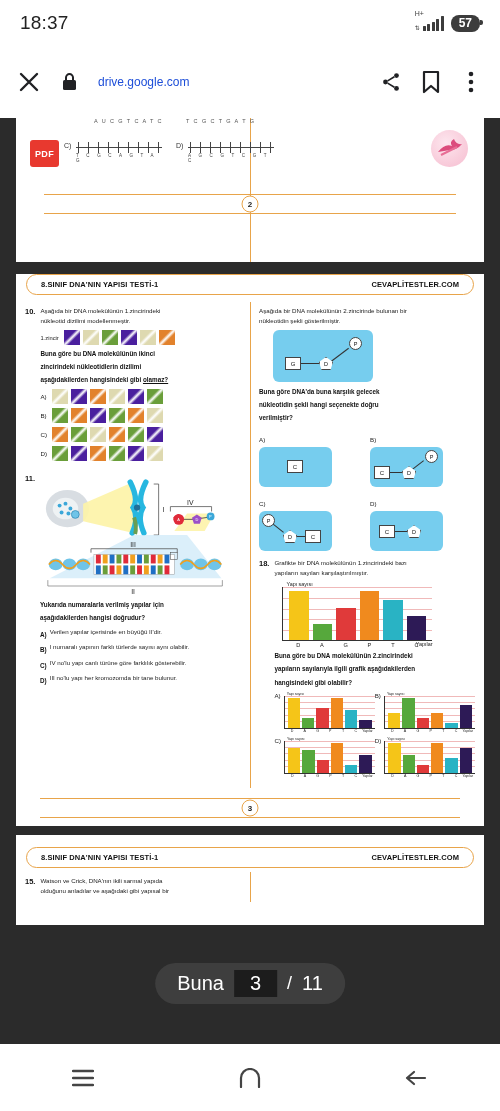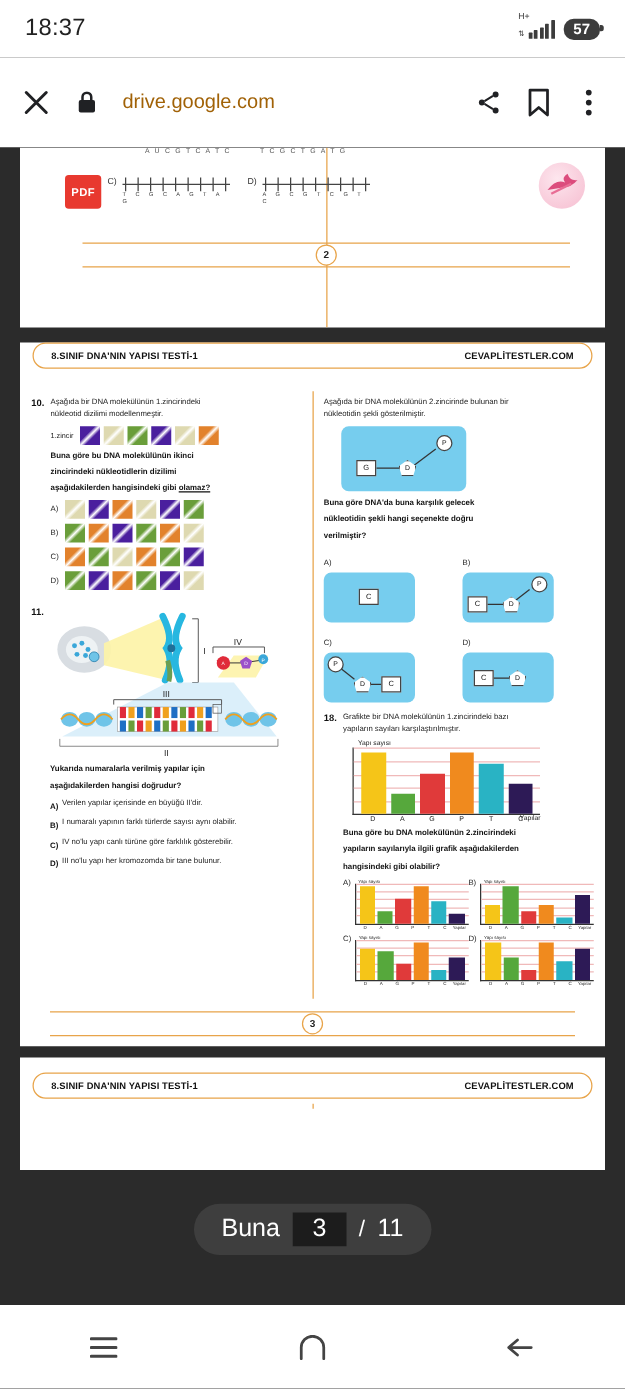--- a/index.html
+++ b/index.html
@@ -22,28 +22,28 @@
      background:#3c3c3c; border-radius:0 2px 2px 0; }
 
   
   .browserbar { height:72px; background:#fff; display:flex; align-items:center;
      padding:0 16px; gap:14px; }
   .bb-icon { width:26px; height:26px; flex:0 0 auto; display:flex; align-items:center;
      justify-content:center; }
   .urlblock { flex:1 1 auto; min-width:0; padding-left:2px; }
   .urltitle { font-size:19px; color:#202124; white-space:nowrap; overflow:hidden;
      text-overflow:ellipsis; line-height:1.15; }
-  .urlhost { font-size:16px; color:#a16207; line-height:1.5; }
+  .urlhost { font-size:12px; color:#1d4ed8; line-height:1.5; }
 
   
   .viewer { position:absolute; top:118px; left:0; right:0; bottom:67px; background:#2b2b2b;
      overflow:hidden; }
   .pdfpage { background:#fff; margin:0 16px 9px 16px; position:relative; }
 
-  .pagefrag-top { height:144px; overflow:hidden;padding-left:22px; }
+  .pagefrag-top { height:144px; overflow:hidden; }
   .pagefrag-bot { height:auto; overflow:hidden; }
 
   
   .sheet { padding:0 14px; position:relative; height:100%; }
   .centerline { position:absolute; left:50%; top:0; bottom:0; width:1px; background:#e8a44a; }
   .pagenum-wrap { position:relative; height:20px; margin:0 14px; }
   .pagenum-wrap .rule-a { position:absolute; top:0; left:0; right:0; height:1px; background:#e8a44a;}
   .pagenum-wrap .rule-b { position:absolute; bottom:0; left:0; right:0; height:1px; background:#e8a44a;}
   .pagenum { position:absolute; left:50%; top:50%; transform:translate(-50%,-50%);
      width:17px; height:17px; border-radius:50%; border:1px solid #e8a44a; background:#fff;
@@ -62,21 +62,21 @@
   .ladder { display:inline-block; position:relative; width:86px; height:11px; vertical-align:middle;}
   .ladder:before { content:""; position:absolute; top:5px; left:0; right:0; height:1px; background:#444;}
   .ladder i { position:absolute; top:0; width:1px; height:11px; background:#444;}
   .ladderlabel { position:absolute; top:11px; left:0; font-size:4.5px; color:#444; letter-spacing:3.2px;}
 
   
   .testhead { border:1px solid #e8a44a; border-radius:13px; height:21px; margin:12px 10px 0 10px;
      display:flex; align-items:center; justify-content:space-between; padding:0 14px; }
   .testhead span { font-size:7.5px; font-weight:bold; color:#111; letter-spacing:.1px;}
 
-  .cols { display:flex; margin-top:22px; position:relative; }
+  .cols { display:flex; margin-top:11px; position:relative; }
   .col { width:50%; padding:0 9px; }
   .vline { position:absolute; left:50%; top:-4px; bottom:0; width:1px; background:#e8a44a;}
 
   .qrow { display:flex; gap:5px; margin-bottom:6px; }
   .qnum { font-size:7.5px; font-weight:bold; color:#111; flex:0 0 auto; padding-top:1px;}
   .qbody { flex:1 1 auto; min-width:0; }
   .qtext { font-size:6.2px; color:#222; line-height:1.62; }
   .qbold { font-size:6.3px; font-weight:bold; color:#111; line-height:1.6; margin-top:3px;}
   .uline { text-decoration:underline; }
 
@@ -675,20 +675,29 @@
     </div>
   </div>
 
   <div class="pdfpage pagefrag-bot" style="height:90px; padding-bottom:4px;">
     <div class="testhead">
       <span>8.SINIF DNA'NIN YAPISI TESTİ-1</span>
       <span>CEVAPLİTESTLER.COM</span>
     </div>
     <div class="cols" style="margin-top:8px;">
       <div class="vline"></div>
+      <div class="col">
+        <div class="qrow">
+          <div class="qnum">15.</div>
+          <div class="qbody">
+            <div class="qtext" style="text-align:justify;">Watson ve Crick, DNA'nın ikili sarmal yapıda</div>
+            <div class="qtext" style="text-align:justify;">olduğunu anladılar ve aşağıdaki gibi yapısal bir</div>
+          </div>
+        </div>
+      </div>
     </div>
   </div>
 </div>
 
 <div class="pageind">
   <span class="lbl">Buna</span>
   <span class="cur">3</span>
   <span class="sep">/</span>
   <span class="tot">11</span>
 </div>

